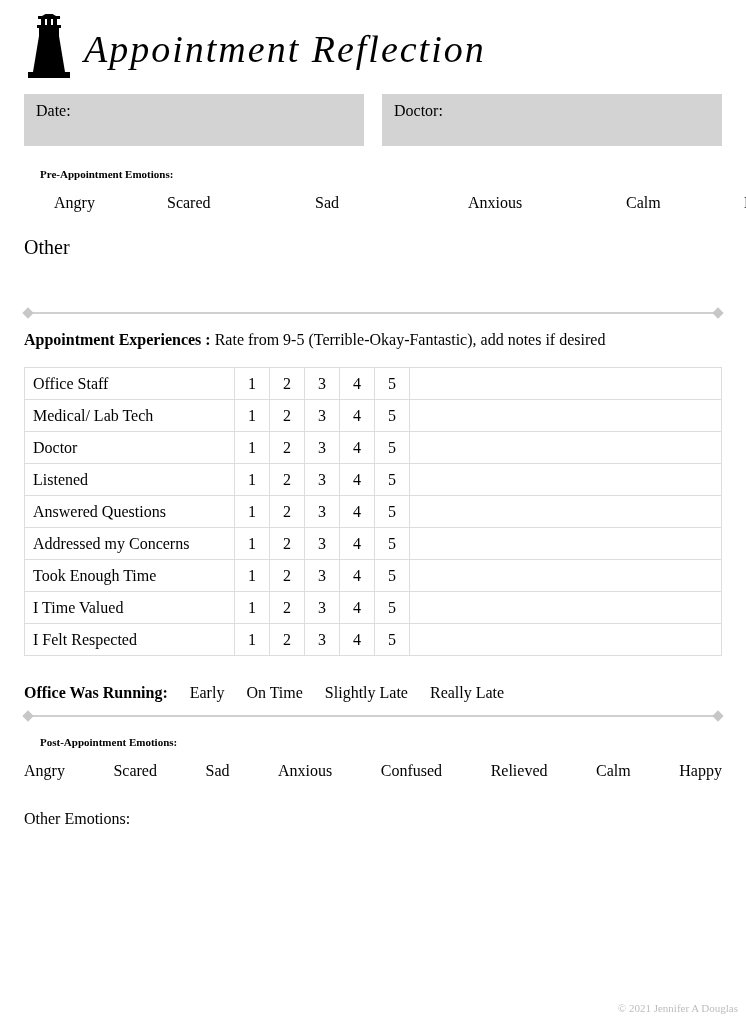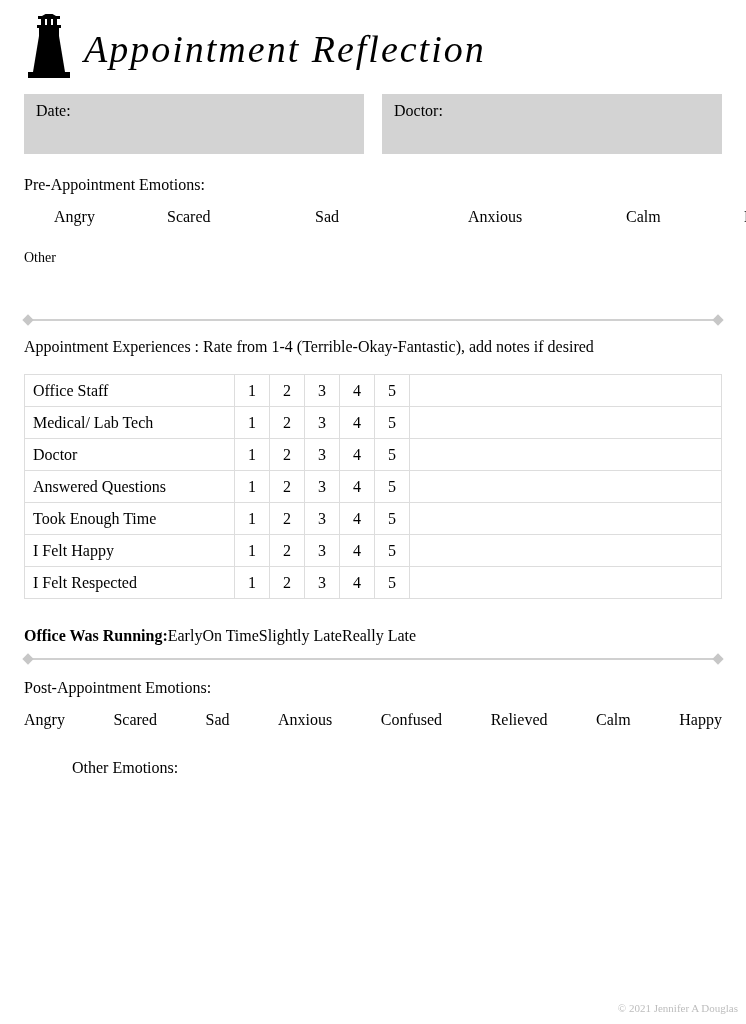--- a/index.html
+++ b/index.html
@@ -30,40 +30,41 @@
     letter-spacing: 2px;
     padding-right: 40px;
   }
   .top-fields {
     display: flex;
     gap: 18px;
     margin-bottom: 22px;
   }
   .field-box {
     background: #d3d3d3;
-    height: 60px;
+    height: 52px;
     padding: 8px 12px;
     font-size: 16px;
   }
   .field-date { flex: 1; }
   .field-doctor { flex: 1; }
   .section-label {
-    font-weight: normal;
-    font-size: 16px;
+    font-weight: bold;
+    font-size: 11px;
     margin-bottom: 14px;
+    margin-left: 16px;
   }
   .emotion-row {
     display: flex;
     font-size: 16px;
     margin-bottom: 24px;
     margin-left: 30px;
   }
   .emotion-row span { margin-right: 8px; }
   .other-label {
-    font-size: 14px;
+    font-size: 20px;
     margin-bottom: 50px;
   }
   .divider {
     display: flex;
     align-items: center;
     margin: 0 0 14px 0;
   }
   .divider::before, .divider::after {
     content: "";
     width: 8px; height: 8px;
@@ -72,54 +73,54 @@
   }
   .divider-line {
     flex: 1;
     height: 2px;
     background: #d0d0d0;
   }
   .exp-label {
     font-size: 16px;
     margin-bottom: 18px;
   }
-  .exp-label b { font-weight: normal; text-align: center; }
+  .exp-label b { font-weight: bold; text-align: center; }
   table.exp {
     width: 100%;
     border-collapse: collapse;
     font-size: 16px;
     padding-left: 27px;
   }
   table.exp td {
     border: 1px solid #ddd;
     padding: 6px 8px;
     height: 32px;
   }
   table.exp td.col-label { width: 210px; }
   table.exp td.col-num { width: 35px; text-align: center; }
   table.exp td.col-notes { }
   .office-row {
     margin-top: 28px;
     margin-bottom: 10px;
     font-size: 16px;
     display: flex;
+    gap: 22px;
     align-items: baseline;
   }
   .office-row .lbl { font-weight: bold; }
   .post-section { margin-top: 16px; }
   .post-emotion-row {
     display: flex;
     font-size: 16px;
     margin-top: 14px;
     margin-bottom: 30px;
     justify-content: space-between;
   }
   .other-emotions {
     font-size: 16px;
-    margin-left: 48px;
   }
   .copyright {
     position: absolute;
     bottom: 10px;
     right: 8px;
     font-size: 11px;
     color: #bdbdbd;
   }
 </style>
 </head>
@@ -160,21 +161,21 @@
   <span style="flex:0 0 110px">Calm</span>
   <span>Happy</span>
 </div>
 <div class="other-label">Other</div>
 
 <div class="divider">
     <div class="divider-line"></div>
   </div>
 
 <div class="exp-label">
-  <b>Appointment Experiences :</b><span> Rate from 1-4 (Terrible-Okay-Fantastic), add notes if desired</span>
+  <b>Appointment Experiences :</b><span> Rate from 9-5 (Terrible-Okay-Fantastic), add notes if desired</span>
 </div>
 
 <table class="exp">
   <tbody id="exp-body">
       <tr>
         <td class="col-label">Office Staff</td>
         <td class="col-num">1</td>
         <td class="col-num">2</td>
         <td class="col-num">3</td>
         <td class="col-num">4</td>
@@ -193,39 +194,57 @@
       <tr>
         <td class="col-label">Doctor</td>
         <td class="col-num">1</td>
         <td class="col-num">2</td>
         <td class="col-num">3</td>
         <td class="col-num">4</td>
         <td class="col-num">5</td>
         <td class="col-notes"></td>
       </tr>
       <tr>
+        <td class="col-label">Listened</td>
+        <td class="col-num">1</td>
+        <td class="col-num">2</td>
+        <td class="col-num">3</td>
+        <td class="col-num">4</td>
+        <td class="col-num">5</td>
+        <td class="col-notes"></td>
+      </tr>
+      <tr>
         <td class="col-label">Answered Questions</td>
         <td class="col-num">1</td>
         <td class="col-num">2</td>
         <td class="col-num">3</td>
         <td class="col-num">4</td>
         <td class="col-num">5</td>
         <td class="col-notes"></td>
       </tr>
       <tr>
+        <td class="col-label">Addressed my Concerns</td>
+        <td class="col-num">1</td>
+        <td class="col-num">2</td>
+        <td class="col-num">3</td>
+        <td class="col-num">4</td>
+        <td class="col-num">5</td>
+        <td class="col-notes"></td>
+      </tr>
+      <tr>
         <td class="col-label">Took Enough Time</td>
         <td class="col-num">1</td>
         <td class="col-num">2</td>
         <td class="col-num">3</td>
         <td class="col-num">4</td>
         <td class="col-num">5</td>
         <td class="col-notes"></td>
       </tr>
       <tr>
-        <td class="col-label">I Felt Happy</td>
+        <td class="col-label">I Time Valued</td>
         <td class="col-num">1</td>
         <td class="col-num">2</td>
         <td class="col-num">3</td>
         <td class="col-num">4</td>
         <td class="col-num">5</td>
         <td class="col-notes"></td>
       </tr>
       <tr>
         <td class="col-label">I Felt Respected</td>
         <td class="col-num">1</td>

